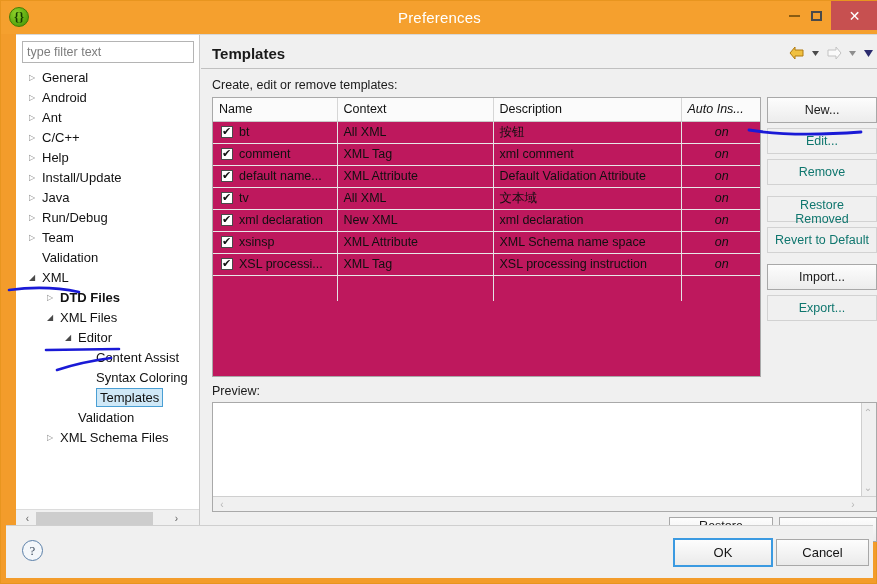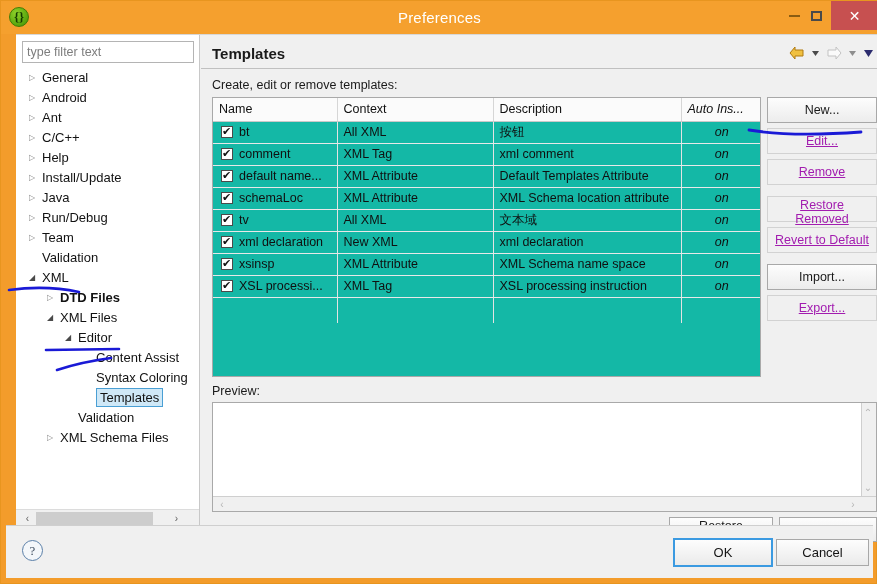--- a/index.html
+++ b/index.html
@@ -178,21 +178,21 @@
 
   #section-label {
     position: absolute; left: 11px; top: 43px;
     font-size: 12.5px; color: #1a1a1a;
   }
 
   
   #table-wrap {
     position: absolute; left: 11px; top: 62px;
     width: 549px; height: 280px;
-    background: #14b8a6;
+    background: #be185d;
     border: 1px solid #a9a9a9;
     overflow: hidden;
   }
   table#tpl-table {
     width: 100%; border-collapse: collapse;
     font-size: 12.5px; color: #101010;
     font-family: "Liberation Sans", sans-serif;
     table-layout: fixed;
   }
   #tpl-table thead th {
@@ -245,24 +245,23 @@
   .sbtn {
     display: block; width: 110px; height: 26px;
     margin-bottom: 5px;
     background: linear-gradient(#fdfdfd, #ececec);
     border: 1px solid #a8a8a8;
     font-size: 12.5px; color: #1a1a1a;
     font-family: "Liberation Sans", sans-serif;
     cursor: default; outline: none;
   }
   .sbtn.disabled {
-    color: #a21caf;
+    color: #0f766e;
     background: #f0f0f0;
     border-color: #d2d2d2;
-    text-decoration: underline;
   }
   .gap-top { margin-top: 11px; }
 
   
   #preview-label {
     position: absolute; left: 11px; top: 349px;
     font-size: 12.5px; color: #1a1a1a;
   }
   #preview-box {
     position: absolute; left: 11px; top: 367px;
@@ -459,27 +458,21 @@
               </tr>
               <tr>
                 <td class="col-name name-cell"><span class="cb"></span><span>comment</span></td>
                 <td class="col-ctx">XML Tag</td>
                 <td class="col-desc">xml comment</td>
                 <td class="col-auto auto-cell">on</td>
               </tr>
               <tr>
                 <td class="col-name name-cell"><span class="cb"></span><span>default name...</span></td>
                 <td class="col-ctx">XML Attribute</td>
-                <td class="col-desc">Default Templates Attribute</td>
-                <td class="col-auto auto-cell">on</td>
-              </tr>
-              <tr>
-                <td class="col-name name-cell"><span class="cb"></span><span>schemaLoc</span></td>
-                <td class="col-ctx">XML Attribute</td>
-                <td class="col-desc">XML Schema location attribute</td>
+                <td class="col-desc">Default Validation Attribute</td>
                 <td class="col-auto auto-cell">on</td>
               </tr>
               <tr>
                 <td class="col-name name-cell"><span class="cb"></span><span>tv</span></td>
                 <td class="col-ctx">All XML</td>
                 <td class="col-desc">文本域</td>
                 <td class="col-auto auto-cell">on</td>
               </tr>
               <tr>
                 <td class="col-name name-cell"><span class="cb"></span><span>xml declaration</span></td>

